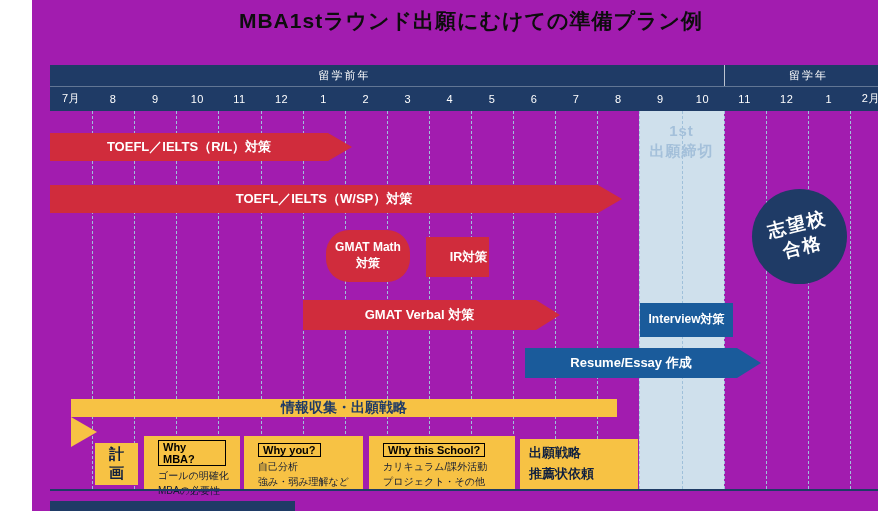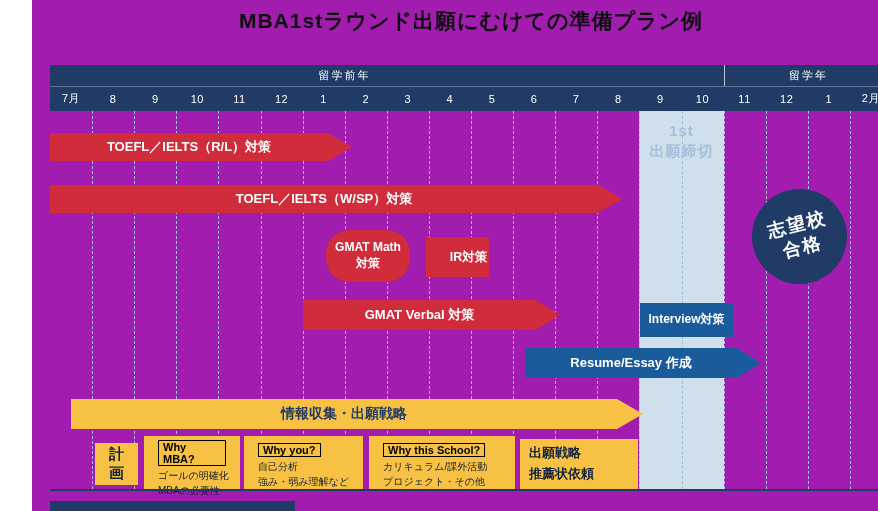--- a/index.html
+++ b/index.html
@@ -162,21 +162,21 @@
 
   <div class="task-box blue" style="left:608px; top:303px; width:93px; height:34px; font-size:12px;">
     <div>Interview対策</div>
   </div>
 
   <div class="bar" style="left:455px; top:348px; height:30px;padding-left:38px;">
     <div class="bar-body blue" style="width:212px;">Resume/Essay 作成</div>
     <div class="arrowhead" style="border-top:15px solid transparent; border-bottom:15px solid transparent; border-left:24px solid #1a5b9b;"></div>
   </div>
 
-  <div class="bar" style="left:39px; top:399px; height:30px;">
+  <div class="bar" style="left:39px; top:399px; height:30px;flex-direction:column;">
     <div class="bar-body yellow" style="width:546px; color:#1f3b66; font-size:14px;">情報収集・出願戦略</div>
     <div class="arrowhead" style="border-top:15px solid transparent; border-bottom:15px solid transparent; border-left:26px solid #f7c244;"></div>
   </div>
 
   <div class="plan-box keikaku" style="left:63px; top:443px; width:43px; height:42px;">
     <div>計画</div>
   </div>
 
   <div class="plan-box" style="left:112px; top:436px; width:96px; height:55px;">
     <span class="plan-heading">Why MBA?</span>

